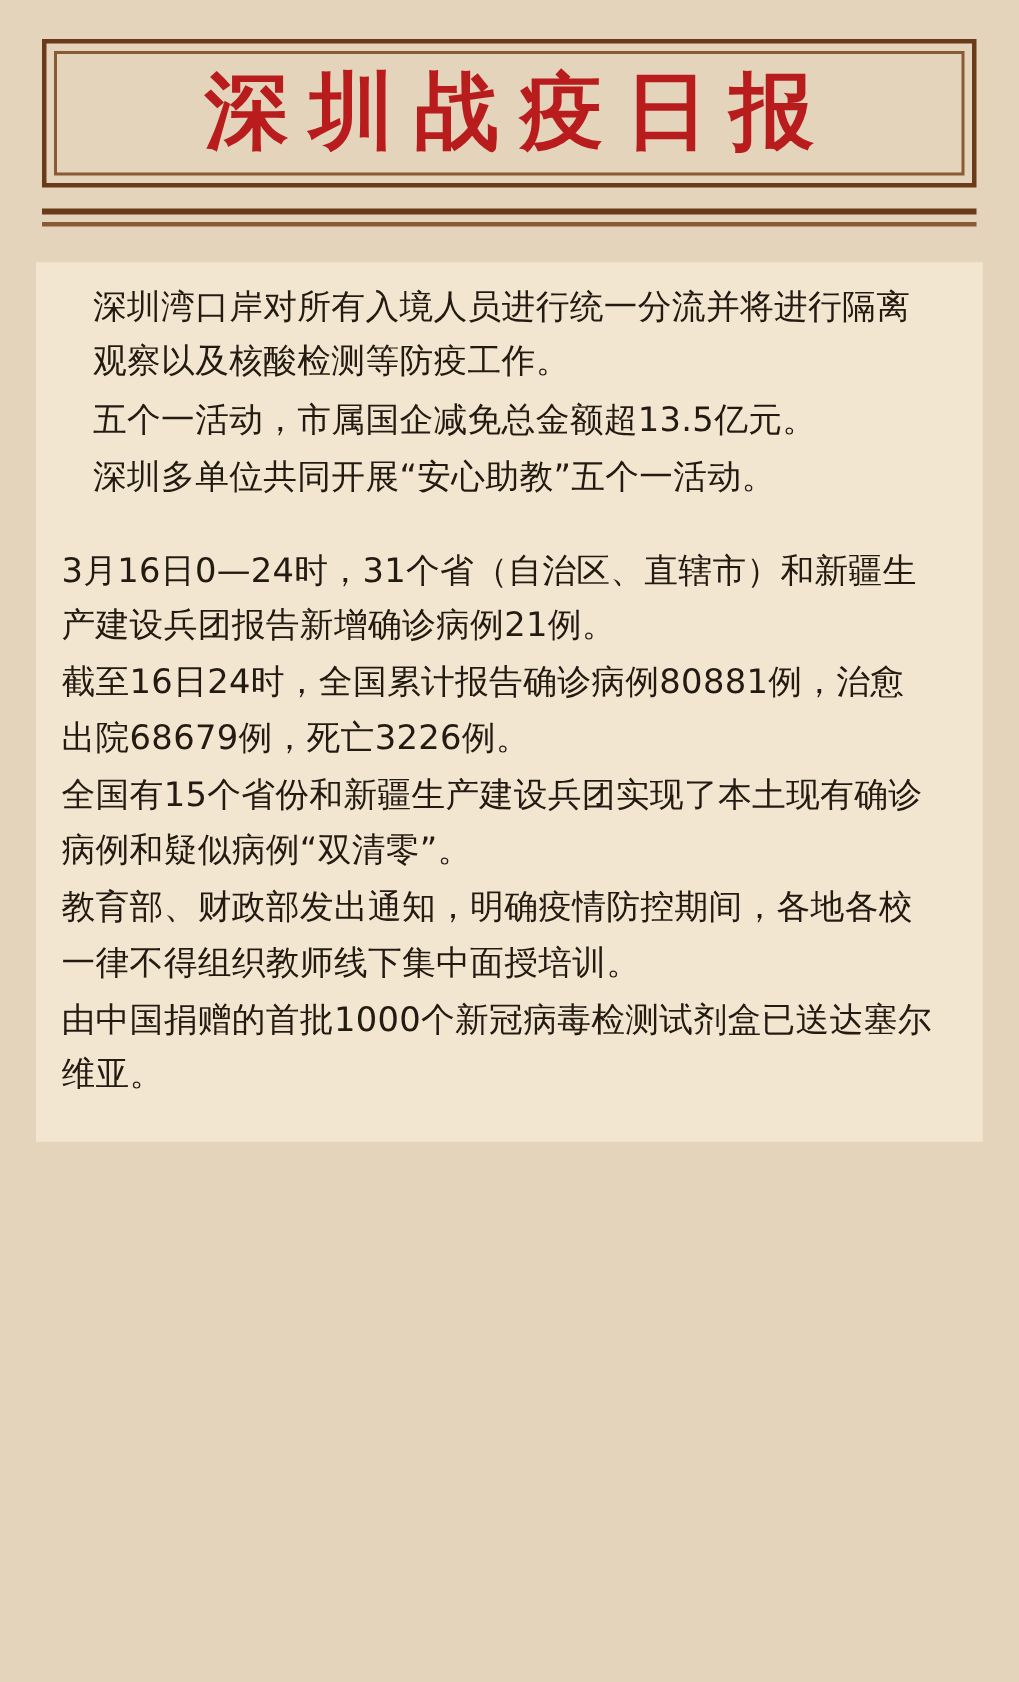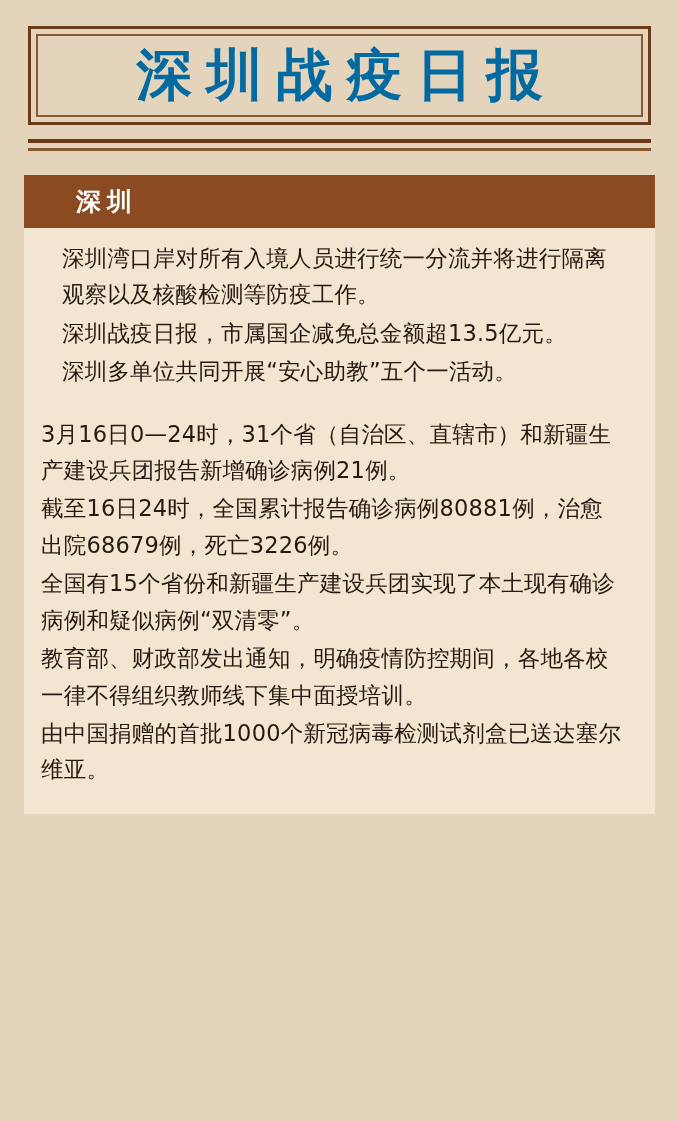--- a/index.html
+++ b/index.html
@@ -33,21 +33,21 @@
   .title-frame-inner {
     border: 2px solid #8a5a33;
     padding: 10px 6px;
     text-align: center;
   }
   .title-text {
     font-size: 56px;
     line-height: 1.05;
     font-weight: bold;
     letter-spacing: 14px;
-    color: #0369a1;
+    color: #b91c1c;
     text-indent: 14px;
     font-family: "DejaVu Sans", "Liberation Sans", sans-serif;
   }
   .rule-group {
     margin-top: 14px;
   }
   .rule {
     height: 4px;
     background: #6b3a19;
     margin-bottom: 5px;
@@ -107,24 +107,23 @@
       </div>
     </div>
     <div class="rule-group">
       <div class="rule"></div>
       <div class="rule thin"></div>
     </div>
   </div>
 
   <div class="card">
 
-    <div class="section-head">深圳</div>
     <div class="section-body">
       <div class="line">深圳湾口岸对所有入境人员进行统一分流并将进行隔离观察以及核酸检测等防疫工作。</div>
-      <div class="line">深圳战疫日报，市属国企减免总金额超13.5亿元。</div>
+      <div class="line">五个一活动，市属国企减免总金额超13.5亿元。</div>
       <div class="line">深圳多单位共同开展“安心助教”五个一活动。</div>
     </div>
 
     <div class="section-body national">
       <div class="line">3月16日0—24时，31个省（自治区、直辖市）和新疆生产建设兵团报告新增确诊病例21例。</div>
       <div class="line">截至16日24时，全国累计报告确诊病例80881例，治愈出院68679例，死亡3226例。</div>
       <div class="line">全国有15个省份和新疆生产建设兵团实现了本土现有确诊病例和疑似病例“双清零”。</div>
       <div class="line">教育部、财政部发出通知，明确疫情防控期间，各地各校一律不得组织教师线下集中面授培训。</div>
       <div class="line">由中国捐赠的首批1000个新冠病毒检测试剂盒已送达塞尔维亚。</div>
     </div>

